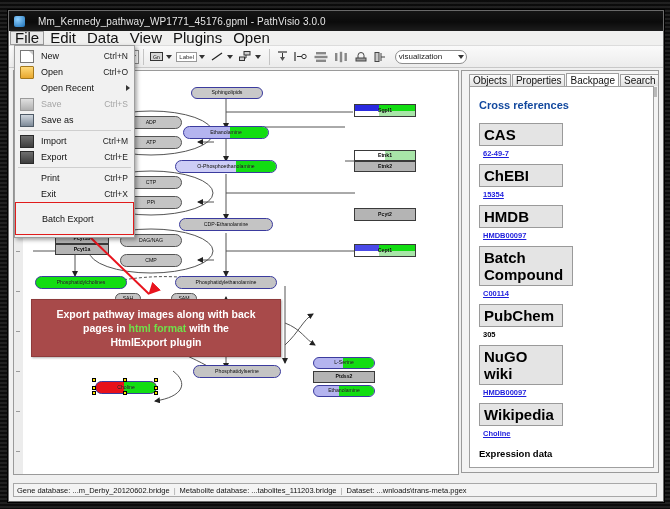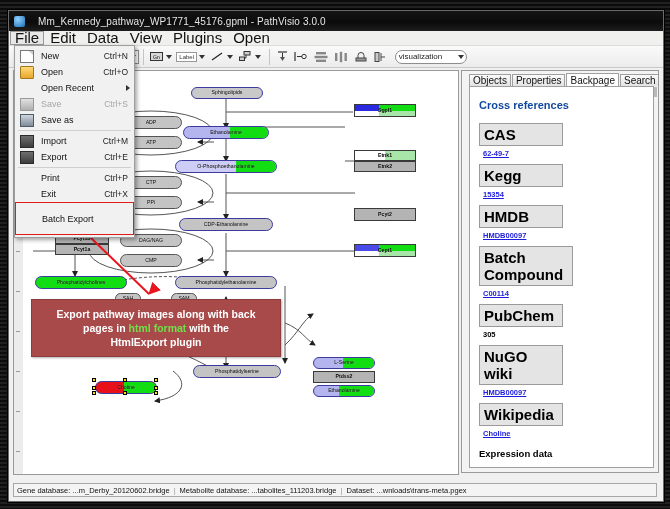--- a/index.html
+++ b/index.html
@@ -568,21 +568,21 @@
     <div class="scrollpip"></div>
 
     <div id="bpbody">
       <h2>Cross references</h2>
 
       <div class="xref">
         <div class="hdr">CAS</div>
         <div class="val">62-49-7</div>
       </div>
       <div class="xref">
-        <div class="hdr">Kegg</div>
+        <div class="hdr">ChEBI</div>
         <div class="val">15354</div>
       </div>
       <div class="xref">
         <div class="hdr">HMDB</div>
         <div class="val">HMDB00097</div>
       </div>
       <div class="xref">
         <div class="hdr" style="width:94px">Batch Compound</div>
         <div class="val">C00114</div>
       </div>

